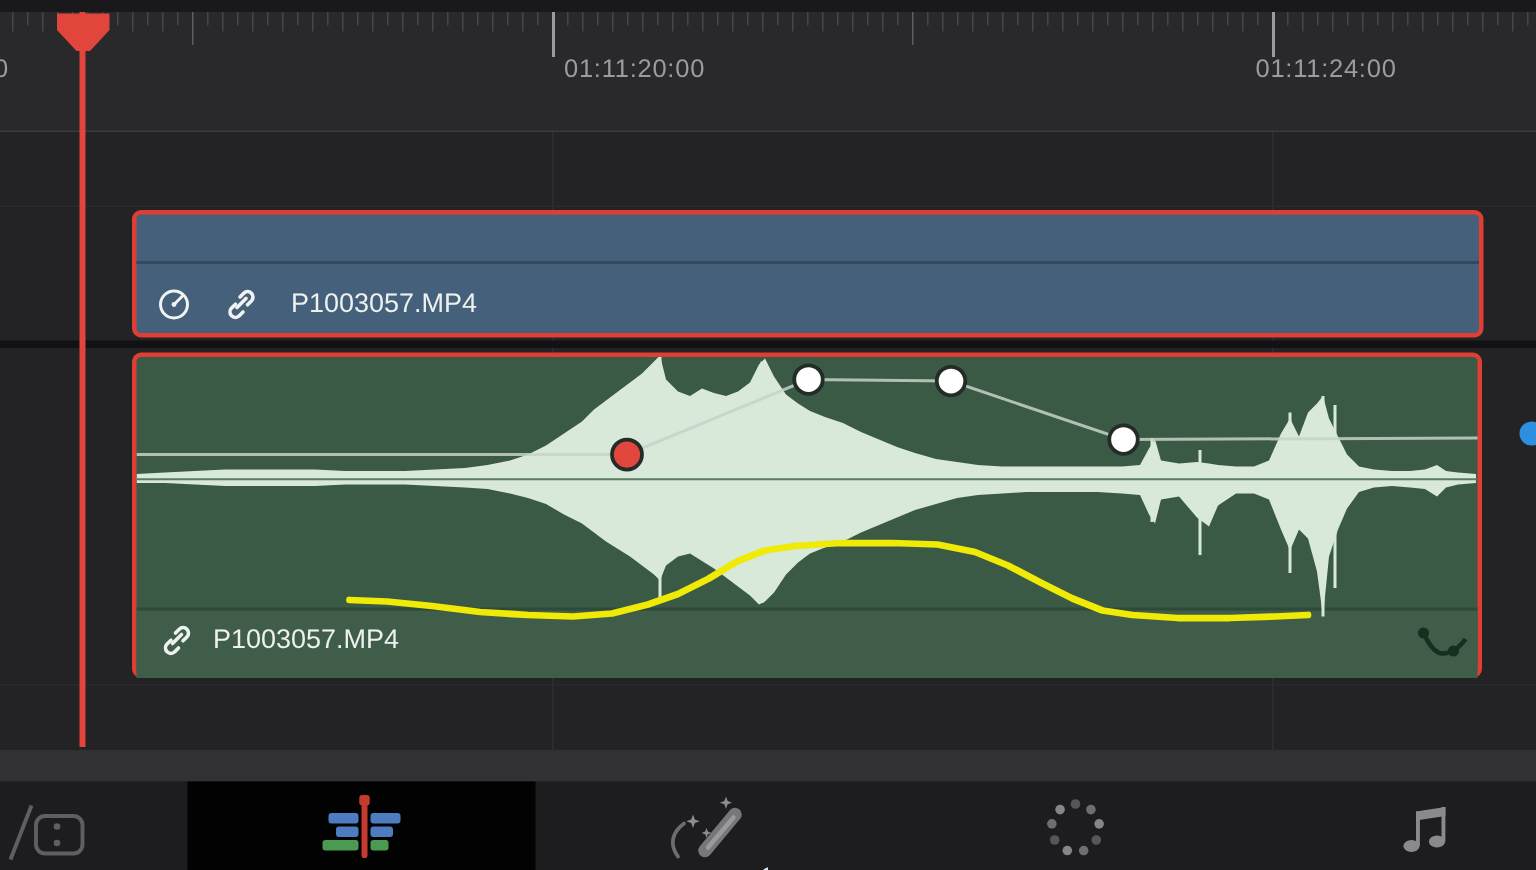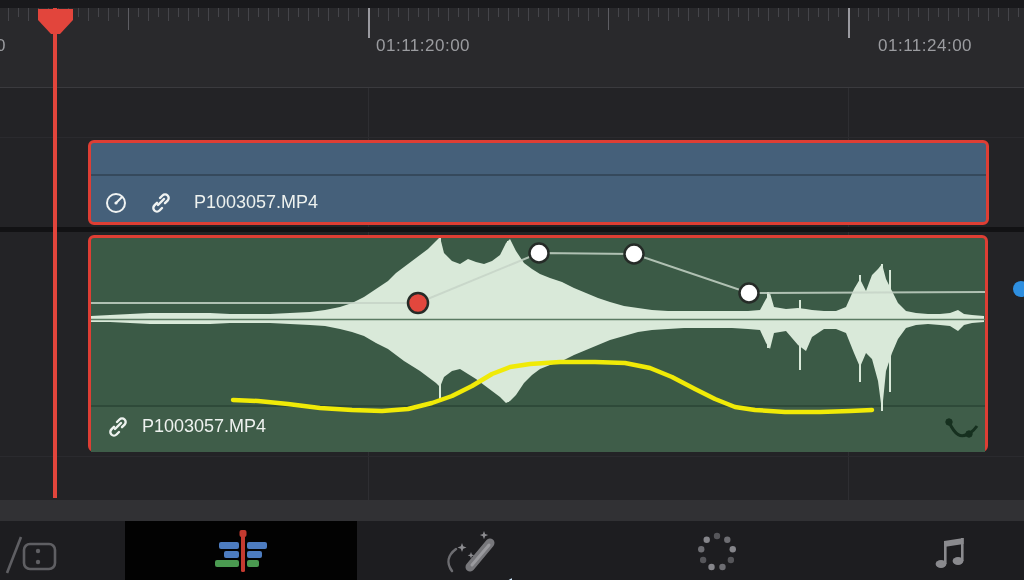--- a/index.html
+++ b/index.html
@@ -153,21 +153,21 @@
         <div class="tick" style="left: 958px; height: 9px;"></div>
         <div class="tick" style="left: 968px; height: 13px;"></div>
         <div class="tick" style="left: 978px; height: 9px;"></div>
         <div class="tick" style="left: 988px; height: 13px;"></div>
         <div class="tick" style="left: 998px; height: 9px;"></div>
         <div class="tick" style="left: 1008px; height: 13px;"></div>
         <div class="tick" style="left: 1018px; height: 9px;"></div>
       </div>
     <span class="tc" style="left:-4px">0</span>
     <span class="tc" id="tc0" style="left: 376px;">01:11:20:00</span>
-    <span class="tc" id="tc1" style="left: 878px;">01:11:24:00</span>
+    <span class="tc" id="tc1" style="left: 837px;">01:11:24:00</span>
   </div>
 
   <div id="trackarea" class="abs">
     <div class="gridv" style="left:368px"></div>
     <div class="gridv" style="left:848px"></div>
     <div class="trackline" style="top:49px"></div>
     <div id="tracksep"></div>
     <div class="trackline" style="top:368px"></div>
   </div>
 

